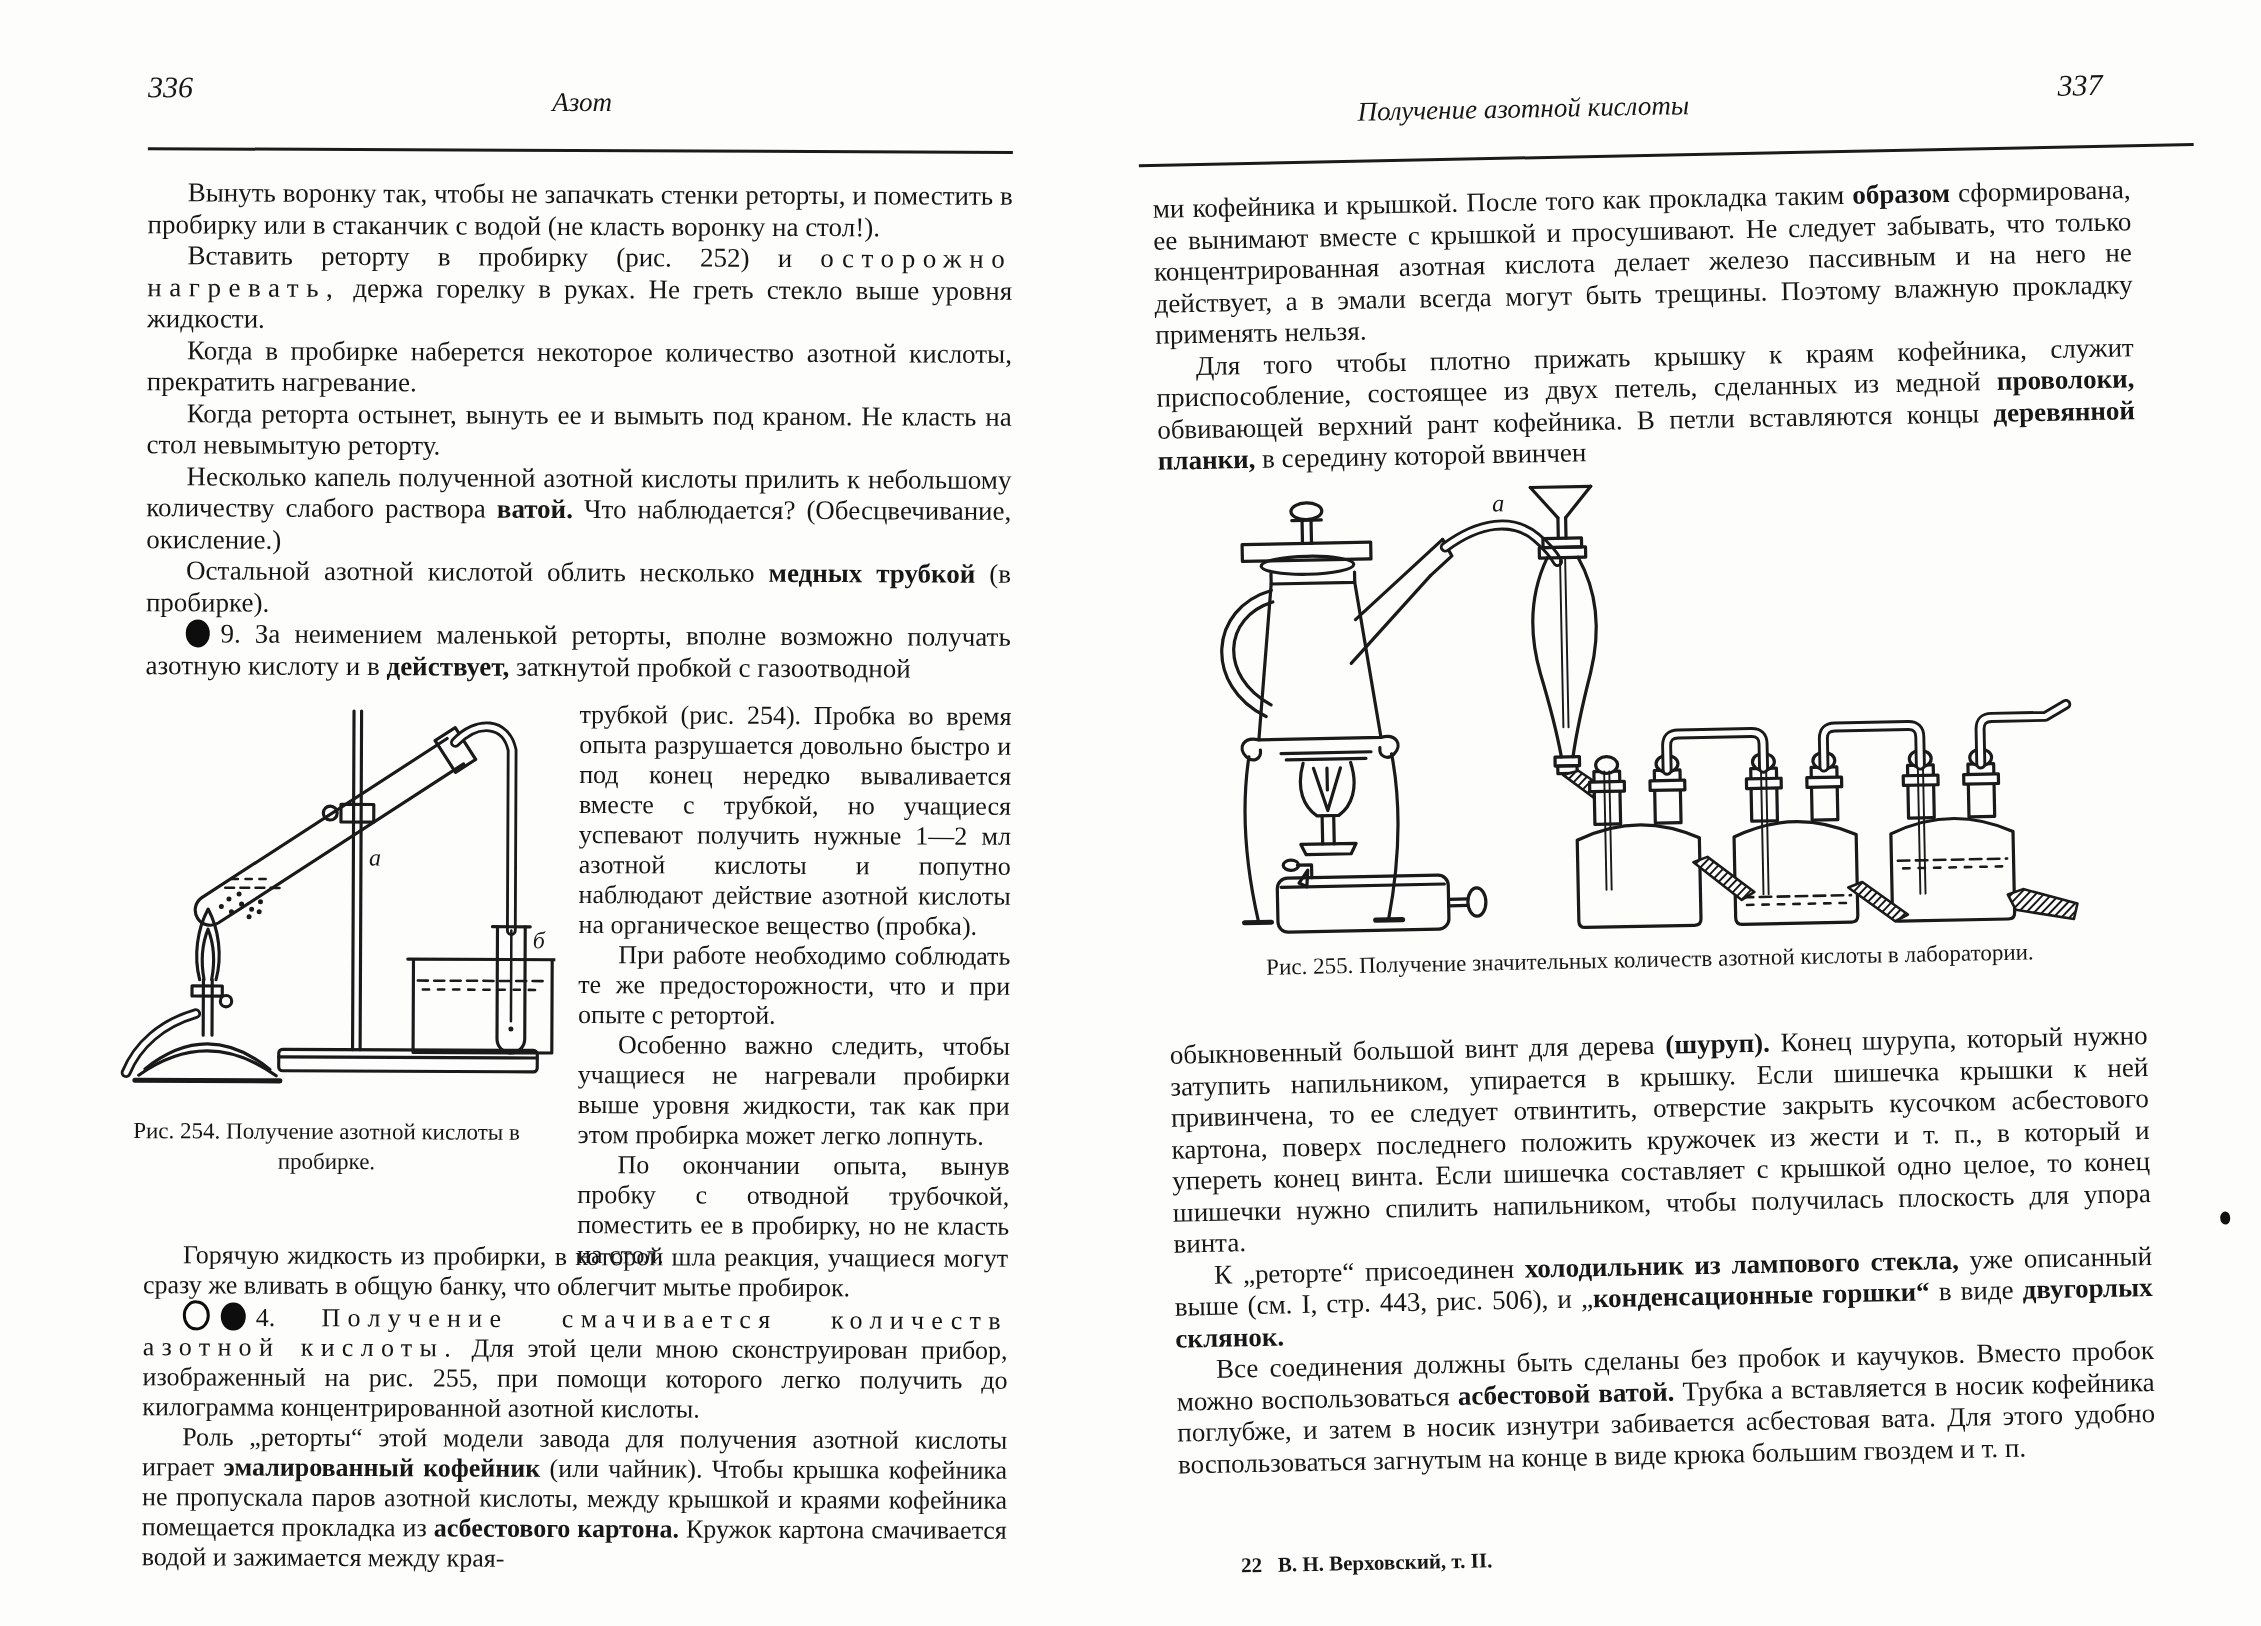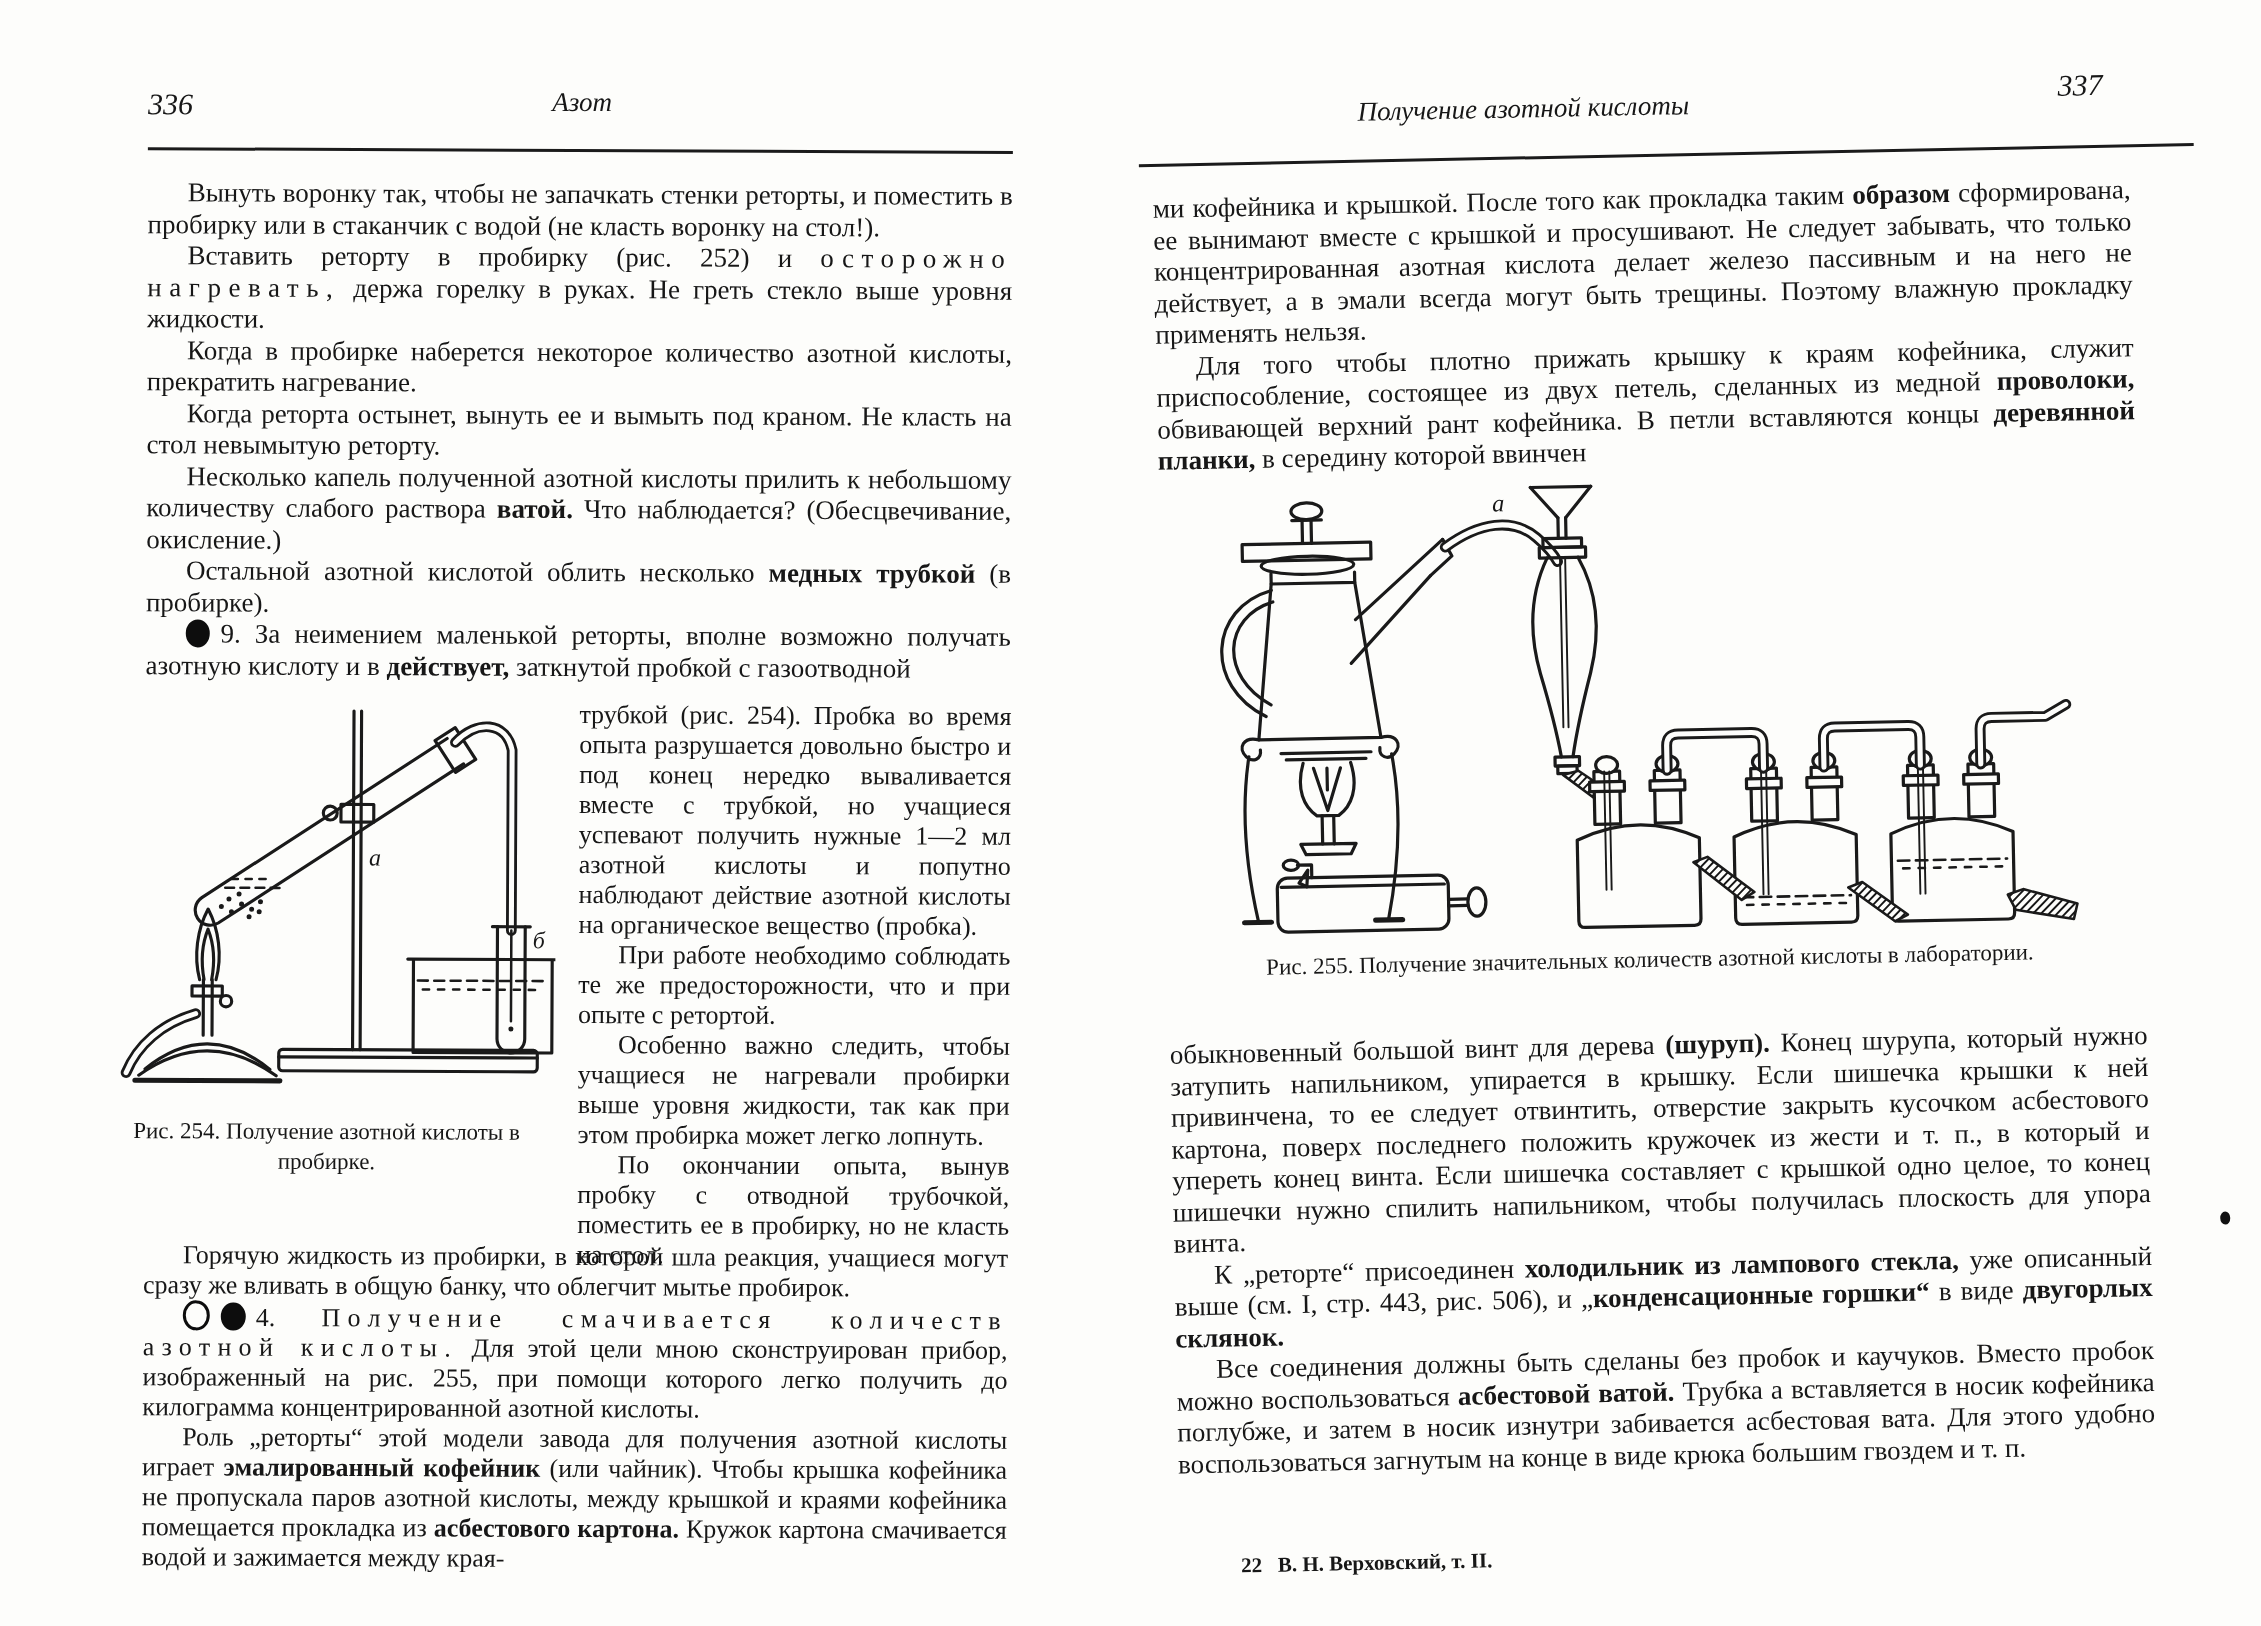--- a/index.html
+++ b/index.html
@@ -31,21 +31,21 @@
   .to{stroke:#1a1a1a;stroke-width:17;fill:none;stroke-linecap:round;}
   .ti{stroke:#fdfdfb;stroke-width:8;fill:none;stroke-linecap:round;}
 </style>
 </head>
 <body>
 
 <div class="spread">
 
   <div class="pagewrap rot-left">
 
-    <div class="abs pagenum" style="left:145px;top:89px;">336</div>
+    <div class="abs pagenum" style="left:145px;top:72px;">336</div>
     <div class="abs runhead" style="left:193px;top:87px;width:772px;text-align:center;">Азот</div>
     <div class="rule" style="left:145px;top:149px;width:865px;"></div>
 
     <div class="abs t1" style="left:145px;top:179px;width:865px;">
       <p class="para"><span>Вынуть воронку так, чтобы не запачкать стенки реторты, и поместить в пробирку или в стаканчик с водой (не класть воронку на стол!).</span></p>
       <p class="para"><span>Вставить реторту в пробирку (рис. 252) и </span><span class="s">осторожно нагревать,</span><span> держа горелку в руках. Не греть стекло выше уровня жидкости.</span></p>
       <p class="para"><span>Когда в пробирке наберется некоторое количество азотной кислоты, прекратить нагревание.</span></p>
       <p class="para"><span>Когда реторта остынет, вынуть ее и вымыть под краном. Не класть на стол невымытую реторту.</span></p>
       <p class="para"><span>Несколько капель полученной азотной кислоты прилить к небольшому количеству слабого раствора </span><span class="b">ватой.</span><span> Что наблюдается? (Обесцвечивание, окисление.)</span></p>
       <p class="para"><span>Остальной азотной кислотой облить несколько </span><span class="b">медных трубкой</span><span> (в пробирке).</span></p>

